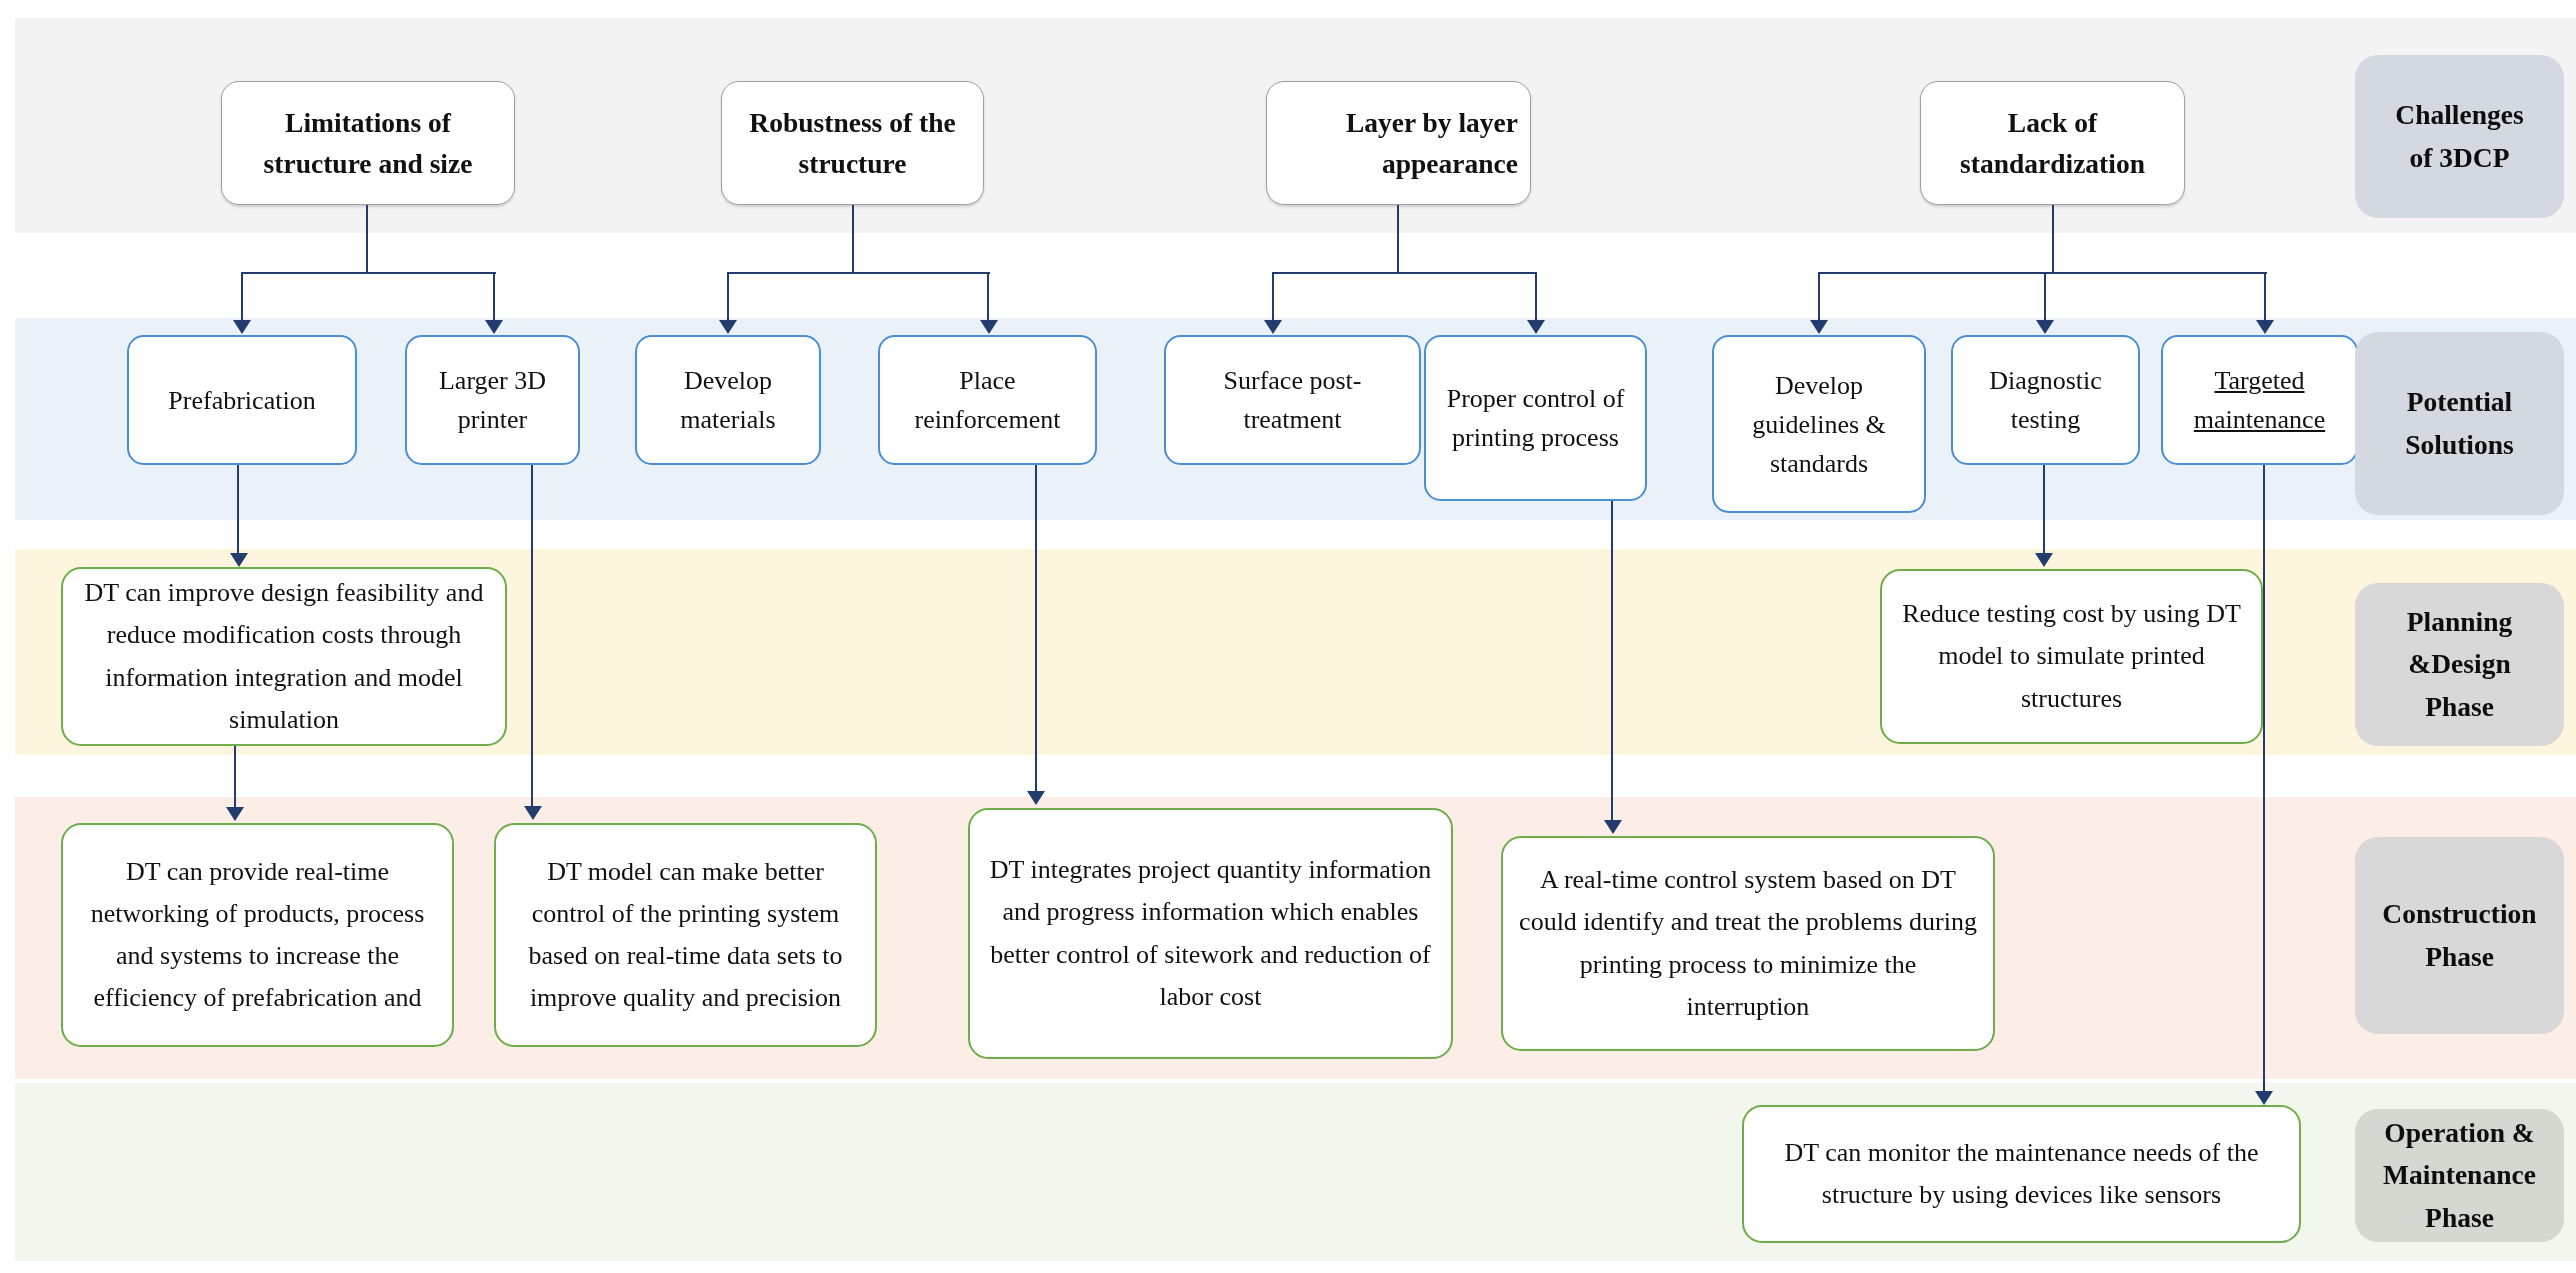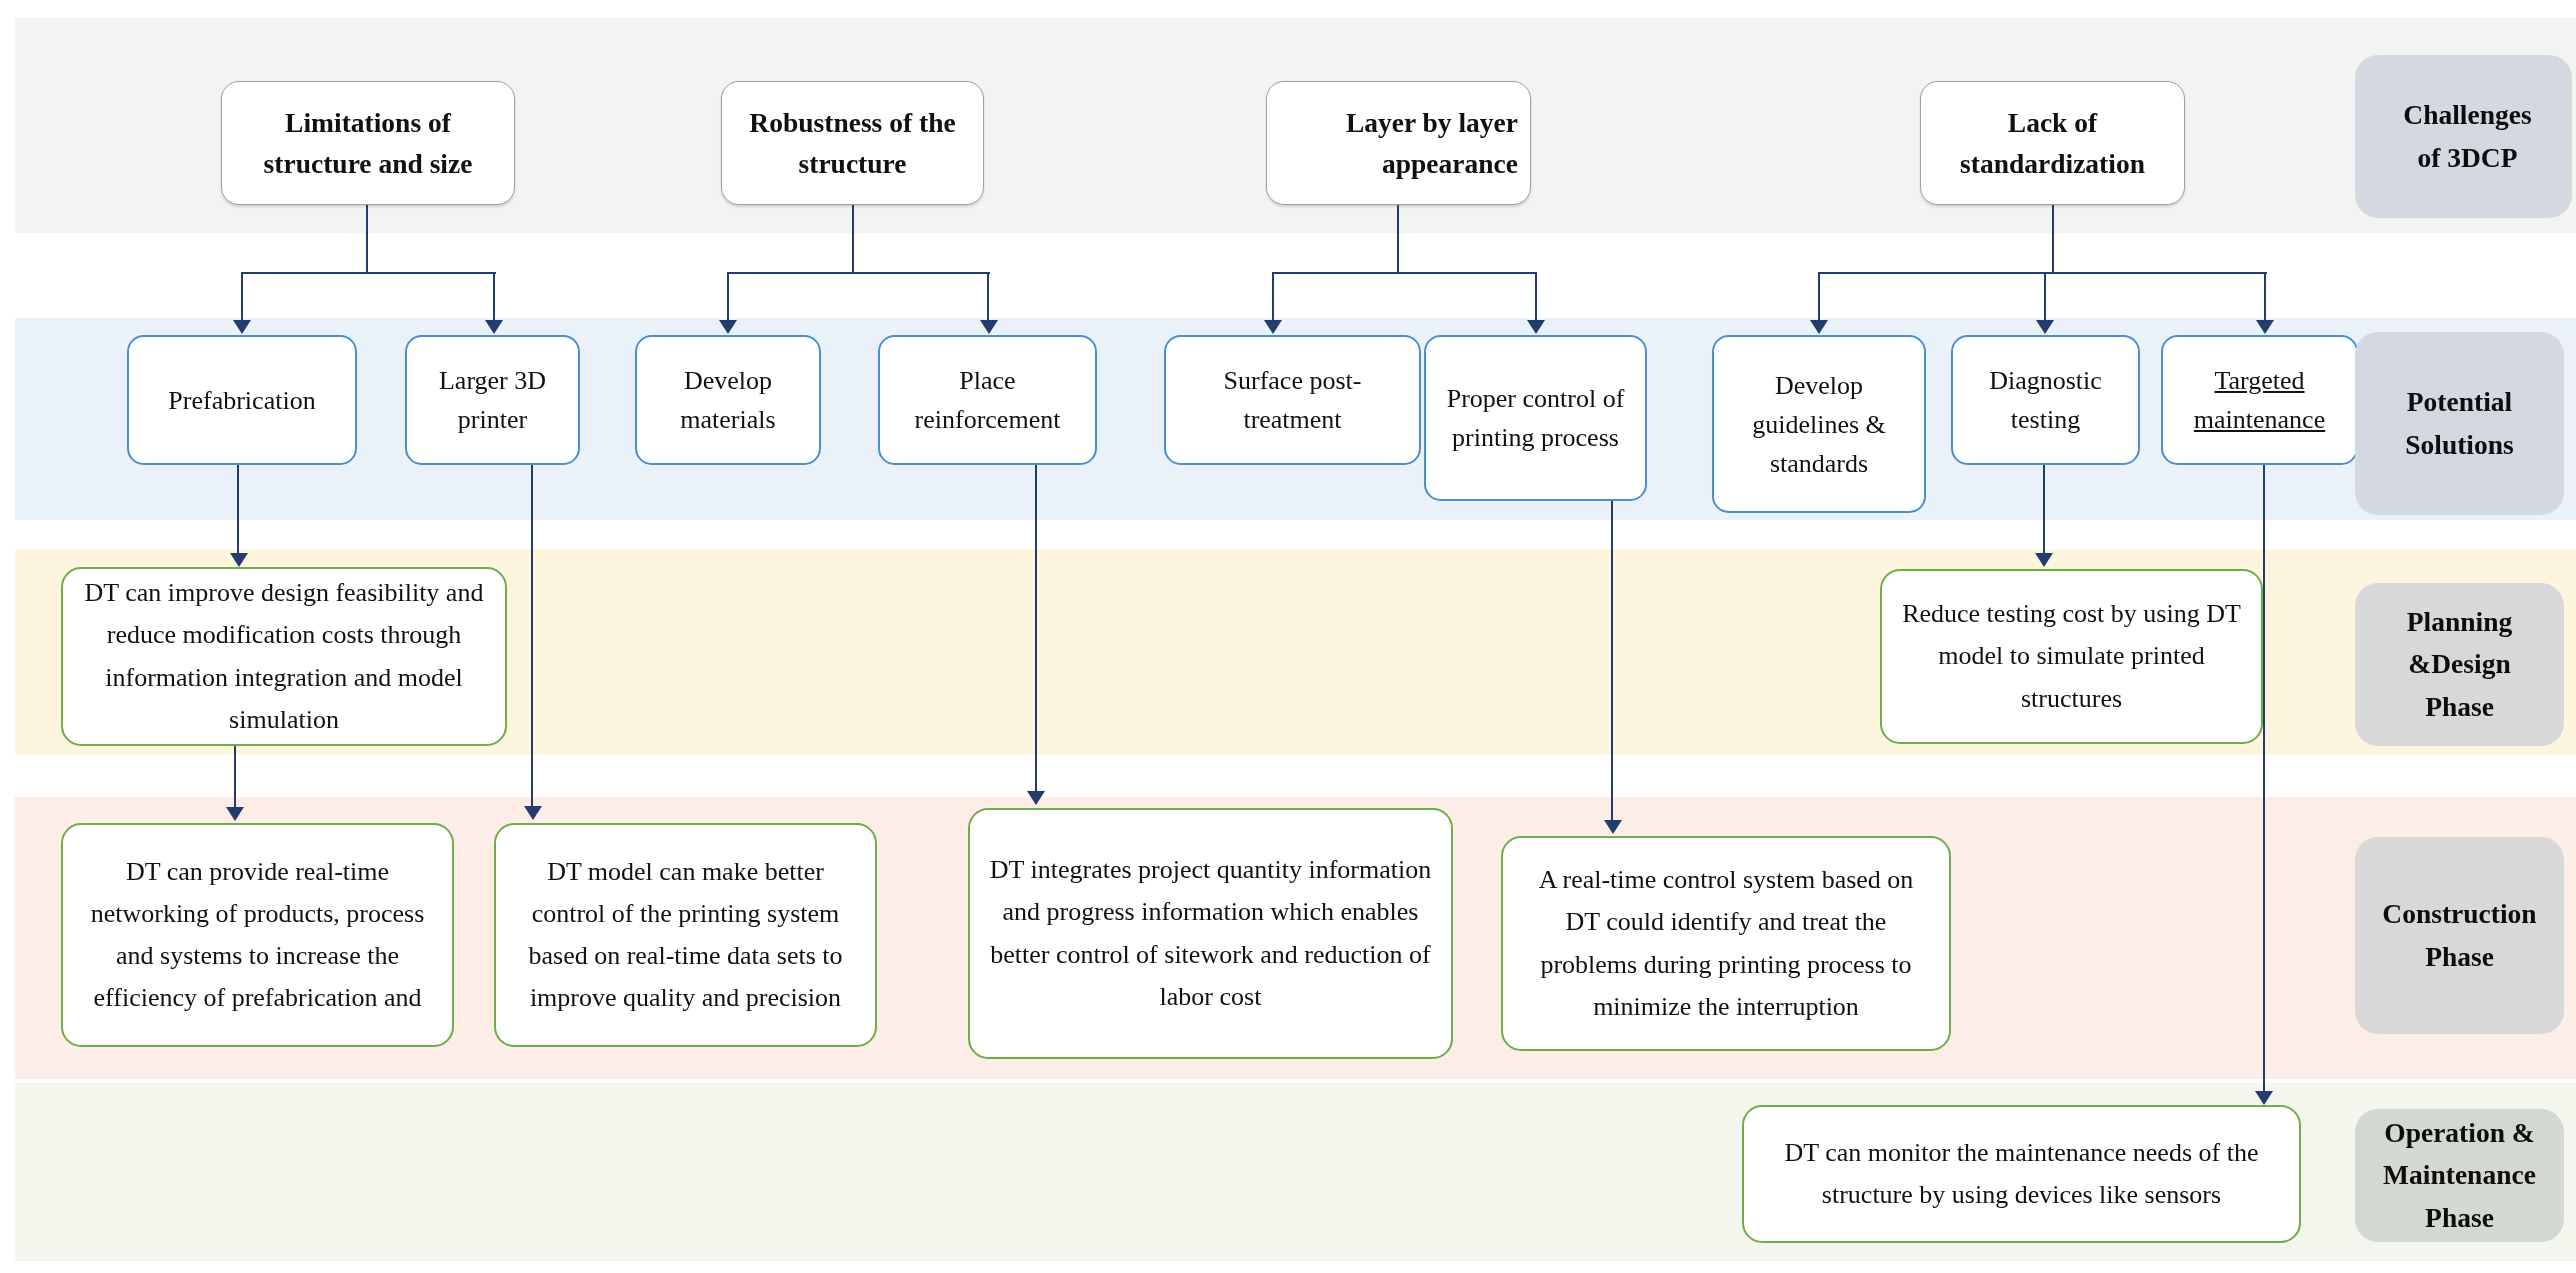--- a/index.html
+++ b/index.html
@@ -44,27 +44,27 @@
   #s9{left:2161px;top:335px;width:197px;height:130px;text-decoration:underline;}
 
   
   #p1{left:61px;top:567px;width:446px;height:179px;}
   #p2{left:1864px;top:569px;width:383px;height:175px;margin-left:16px;}
 
   
   #k1{left:61px;top:823px;width:393px;height:224px;}
   #k2{left:494px;top:823px;width:383px;height:224px;}
   #k3{left:968px;top:808px;width:485px;height:251px;}
-  #k4{left:1501px;top:836px;width:450px;height:215px;}
+  #k4{left:1501px;top:836px;width:494px;height:215px;}
 
   
   #o1{left:1742px;top:1105px;width:559px;height:138px;}
 
   
-  #L1{top:55px;height:163px;background:var(--lab12);padding-left:8px;}
+  #L1{top:55px;height:163px;background:var(--lab12);}
   #L2{top:332px;height:183px;background:var(--lab12);}
   #L3{top:583px;height:163px;background:var(--lab34);}
   #L4{top:837px;height:197px;background:var(--lab34);}
   #L5{top:1109px;height:133px;background:var(--lab5);}
 
   
   .v{position:absolute;width:2.4px;background:var(--arrow);}
   .h{position:absolute;height:2.4px;background:var(--arrow);}
   .ah{position:absolute;width:0;height:0;border-left:9px solid transparent;
       border-right:9px solid transparent;border-top:14.3px solid var(--arrow);}

